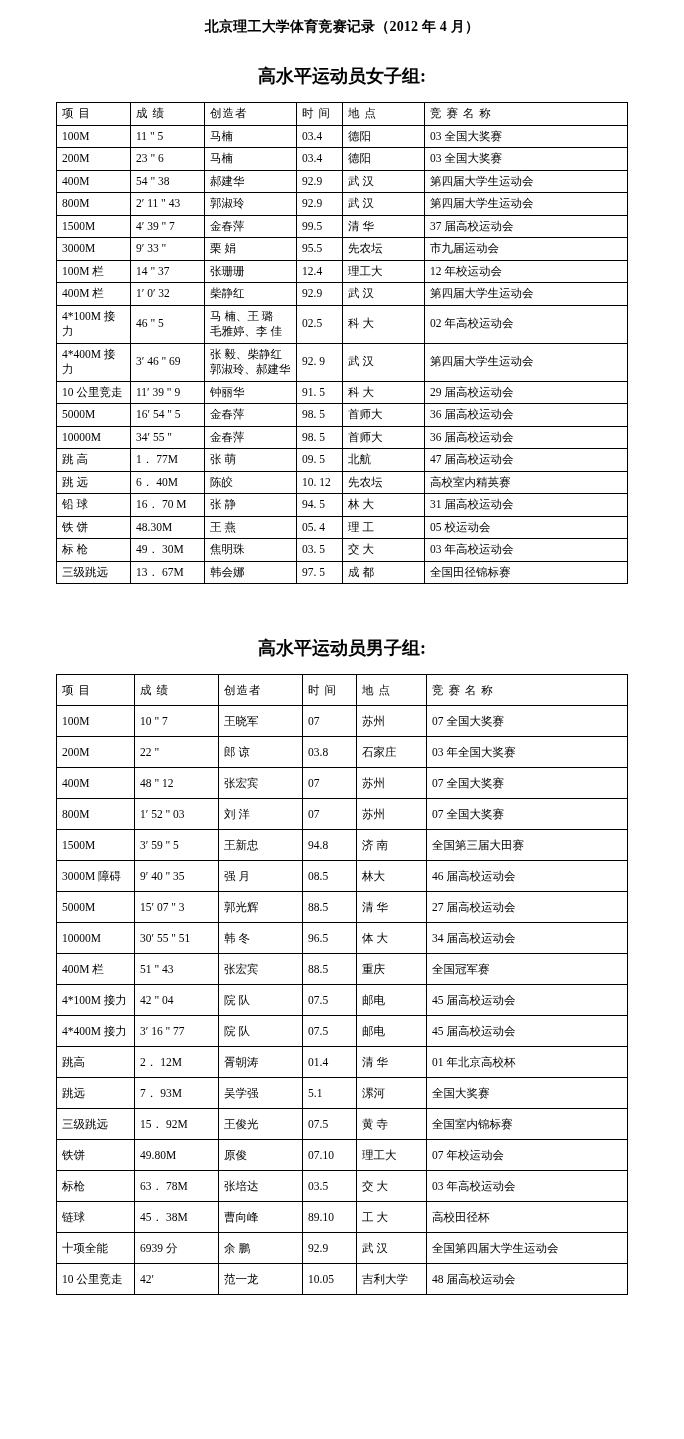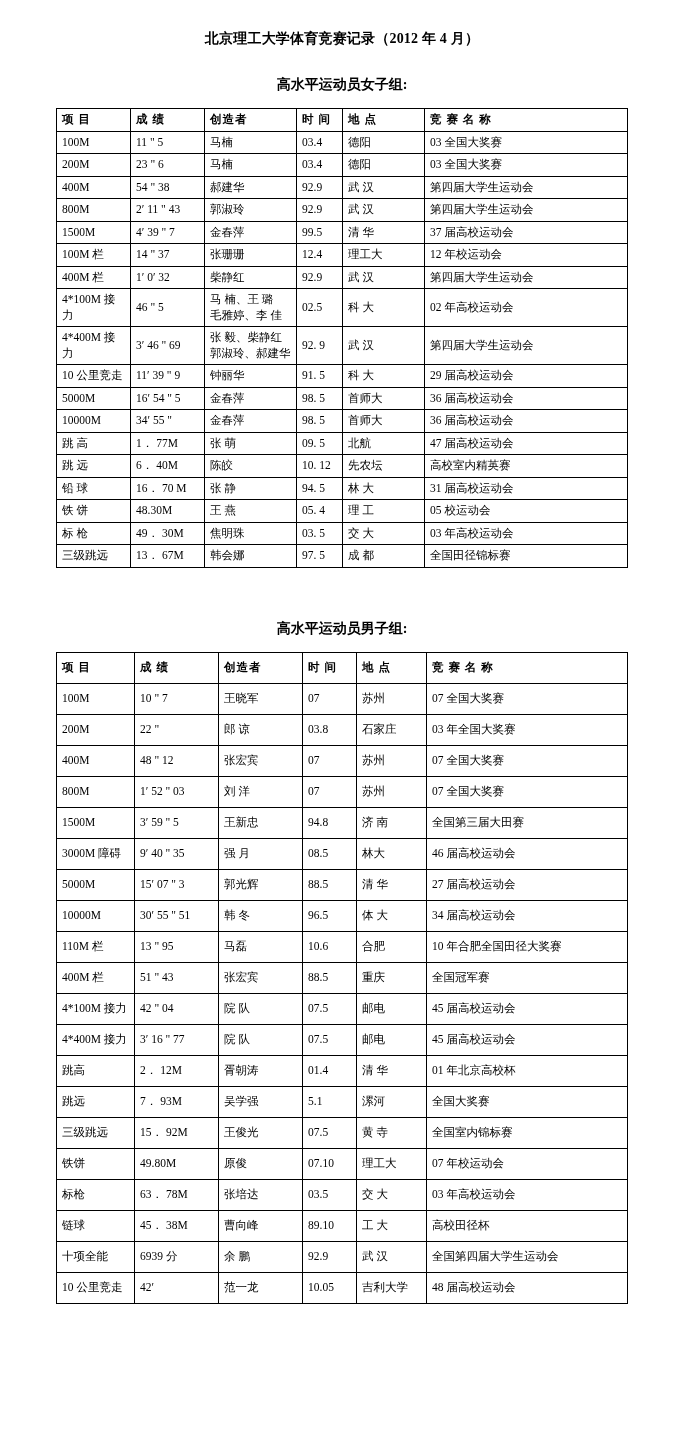--- a/index.html
+++ b/index.html
@@ -15,25 +15,25 @@
   .page {
     width: 684px;
     box-sizing: border-box;
     padding: 10px 0 14px 0;
   }
   .doc-title {
     text-align: center;
     font-size: 14px;
     font-weight: bold;
     letter-spacing: 0.2px;
-    margin: 20px 0 0 0;
+    margin: 8px 0 0 0;
   }
   .section-title {
     text-align: center;
-    font-size: 14px;
+    font-size: 18px;
     font-weight: bold;
     margin: 28px 0 14px 0;
   }
   .tbl-wrap {
     padding: 0 56px 0 56px;
     box-sizing: border-box;
   }
   table.rec {
     border-collapse: collapse;
     width: 100%;
@@ -41,21 +41,21 @@
   }
   table.rec td {
     border: 1px solid #000000;
     font-size: 11.5px;
     line-height: 1.35;
     padding: 3px 4px 3px 5px;
     vertical-align: middle;
     word-break: break-all;
   }
   table.rec tr.head td {
-    font-weight: bold;
+    font-weight: normal;
     letter-spacing: 1px;
   }
   table.rec.women td { height: 14px; }
   table.rec.men td { height: 24px; }
 
   
   col.c0 { width: 74px; }
   col.c1 { width: 74px; }
   col.c2 { width: 92px; }
   col.c3 { width: 46px; }
@@ -136,20 +136,28 @@
           </tr>
           <tr>
             <td>1500M</td>
             <td>4′ 39 " 7</td>
             <td>金春萍</td>
             <td>99.5</td>
             <td>清 华</td>
             <td>37 届高校运动会</td>
           </tr>
           <tr>
+            <td>3000M</td>
+            <td>9′ 33 "</td>
+            <td>栗 娟</td>
+            <td>95.5</td>
+            <td>先农坛</td>
+            <td>市九届运动会</td>
+          </tr>
+          <tr>
             <td>100M 栏</td>
             <td>14 " 37</td>
             <td>张珊珊</td>
             <td>12.4</td>
             <td>理工大</td>
             <td>12 年校运动会</td>
           </tr>
           <tr>
             <td>400M 栏</td>
             <td>1′ 0′ 32</td>
@@ -332,28 +340,20 @@
           </tr>
           <tr>
             <td>10000M</td>
             <td>30′ 55 " 51</td>
             <td>韩 冬</td>
             <td>96.5</td>
             <td>体 大</td>
             <td>34 届高校运动会</td>
           </tr>
           <tr>
-            <td>110M 栏</td>
-            <td>13 " 95</td>
-            <td>马磊</td>
-            <td>10.6</td>
-            <td>合肥</td>
-            <td>10 年合肥全国田径大奖赛</td>
-          </tr>
-          <tr>
             <td>400M 栏</td>
             <td>51 " 43</td>
             <td>张宏宾</td>
             <td>88.5</td>
             <td>重庆</td>
             <td>全国冠军赛</td>
           </tr>
           <tr>
             <td>4*100M 接力</td>
             <td>42 " 04</td>

